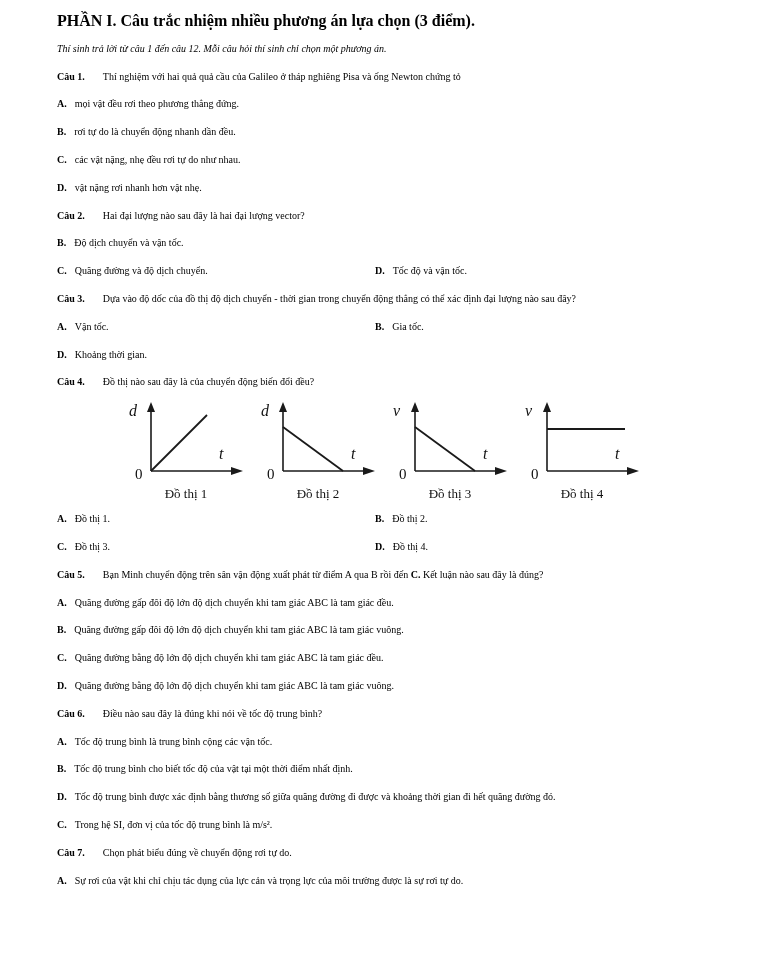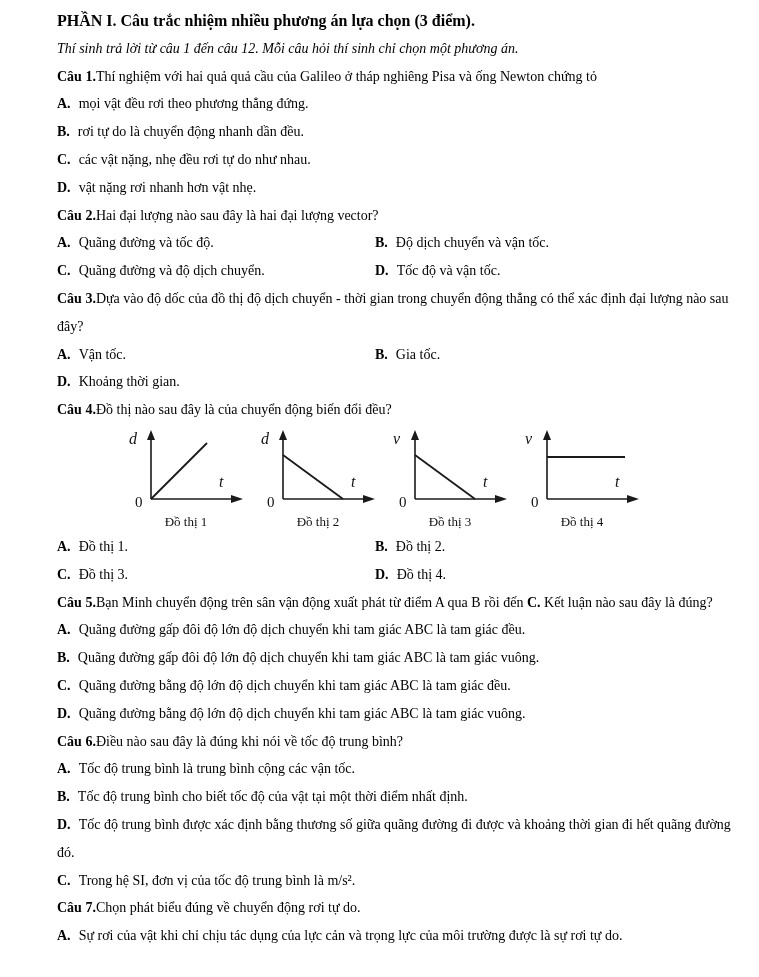--- a/index.html
+++ b/index.html
@@ -2,26 +2,26 @@
 <html><head>
 <meta charset="utf-8">
 <style>
   html,body{margin:0;padding:0;}
   body{
     width:759px;height:977px;overflow:hidden;
     background:#ffffff;color:#000;
     font-family:"Liberation Serif","DejaVu Serif",serif;
   }
   .page{box-sizing:border-box;width:744px;height:977px;padding:7px 12px 0 57px;}
-  .line{margin:0;font-size:14px;line-height:27.8px;}
+  .line{margin:0;font-size:10px;line-height:27.8px;}
   .b{font-weight:bold;}
   .head{font-size:16px;font-weight:bold;}
   .instr{font-style:italic;}
   .opt-label{font-weight:bold;margin-right:8px;}
-  .q-label{font-weight:bold;margin-right:0;}
+  .q-label{font-weight:bold;margin-right:18px;}
   .row2{display:grid;grid-template-columns:318px auto;}
   .figure-row{display:flex;gap:2px;margin:3px 0 1px 64px;}
   .chart{width:130px;text-align:center;}
   .chart svg{display:block;}
   .chart text{font-family:"Liberation Serif","DejaVu Serif",serif;fill:#111;}
   .axis-label{font-style:italic;font-size:16px;}
   .origin-label{font-size:15px;}
   .caption{font-size:13px;line-height:21px;color:#111;}
 </style>
 </head>
@@ -33,21 +33,20 @@
   <p class="line instr">Thí sinh trả lời từ câu 1 đến câu 12. Mỗi câu  hỏi thí sinh chỉ chọn một phương án.</p>
 
   <p class="line"><span class="q-label">Câu 1.</span><span>Thí nghiệm với hai quả quả cầu của Galileo ở tháp nghiêng Pisa và ống Newton chứng tỏ</span></p>
   <p class="line"><span class="opt-label">A.</span><span>mọi vật đều rơi theo phương thẳng đứng.</span></p>
   <p class="line"><span class="opt-label">B.</span><span>rơi tự do là chuyển động nhanh dần đều.</span></p>
   <p class="line"><span class="opt-label">C.</span><span>các vật nặng, nhẹ đều rơi tự do như nhau.</span></p>
   <p class="line"><span class="opt-label">D.</span><span>vật nặng rơi nhanh hơn vật nhẹ.</span></p>
 
   <p class="line"><span class="q-label">Câu 2.</span><span>Hai đại lượng nào sau đây là hai đại lượng vector?</span></p>
   <div class="line row2">
-    <span><span class="opt-label">A.</span><span>Quãng đường và tốc độ.</span></span>
     <span><span class="opt-label">B.</span><span>Độ dịch chuyển và vận tốc.</span></span>
   </div>
   <div class="line row2">
     <span><span class="opt-label">C.</span><span>Quãng đường và độ dịch chuyển.</span></span>
     <span><span class="opt-label">D.</span><span>Tốc độ và vận tốc.</span></span>
   </div>
 
   <p class="line"><span class="q-label">Câu 3.</span><span>Dựa vào độ dốc của đồ thị độ dịch chuyển - thời gian trong chuyển động thẳng có thể xác định đại lượng nào sau đây?</span></p>
   <div class="line row2">
     <span><span class="opt-label">A.</span><span>Vận tốc.</span></span>

